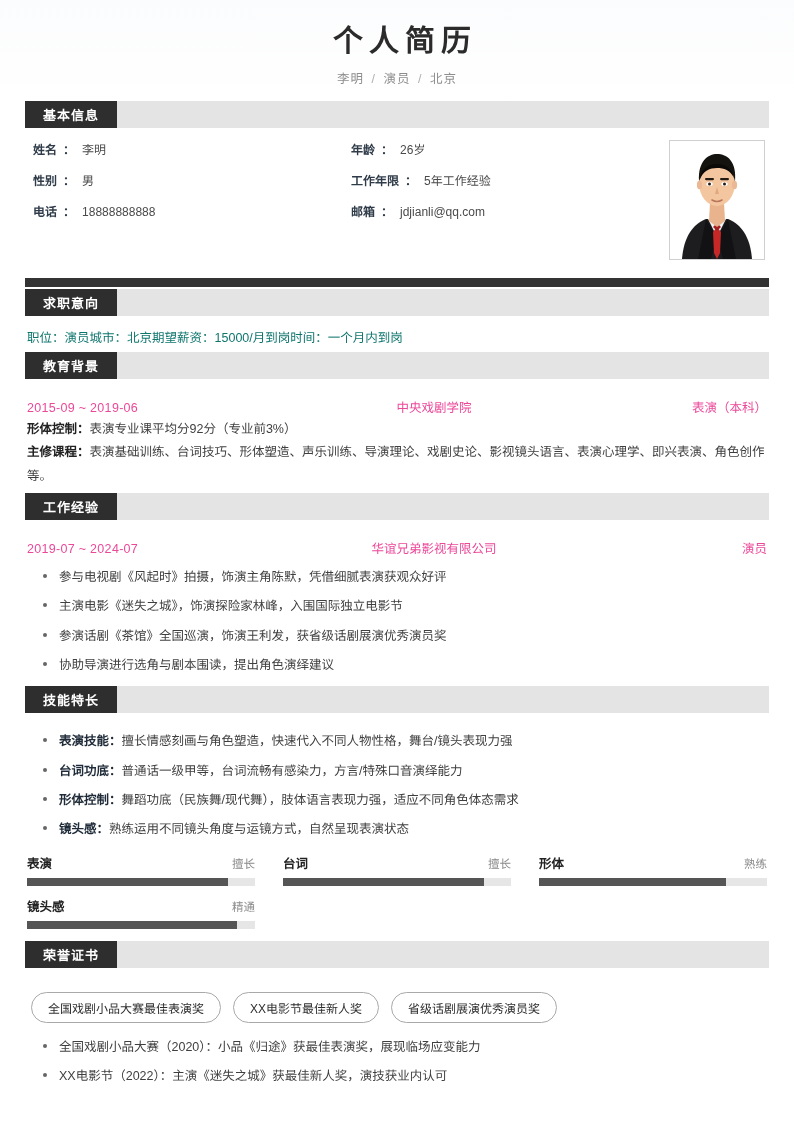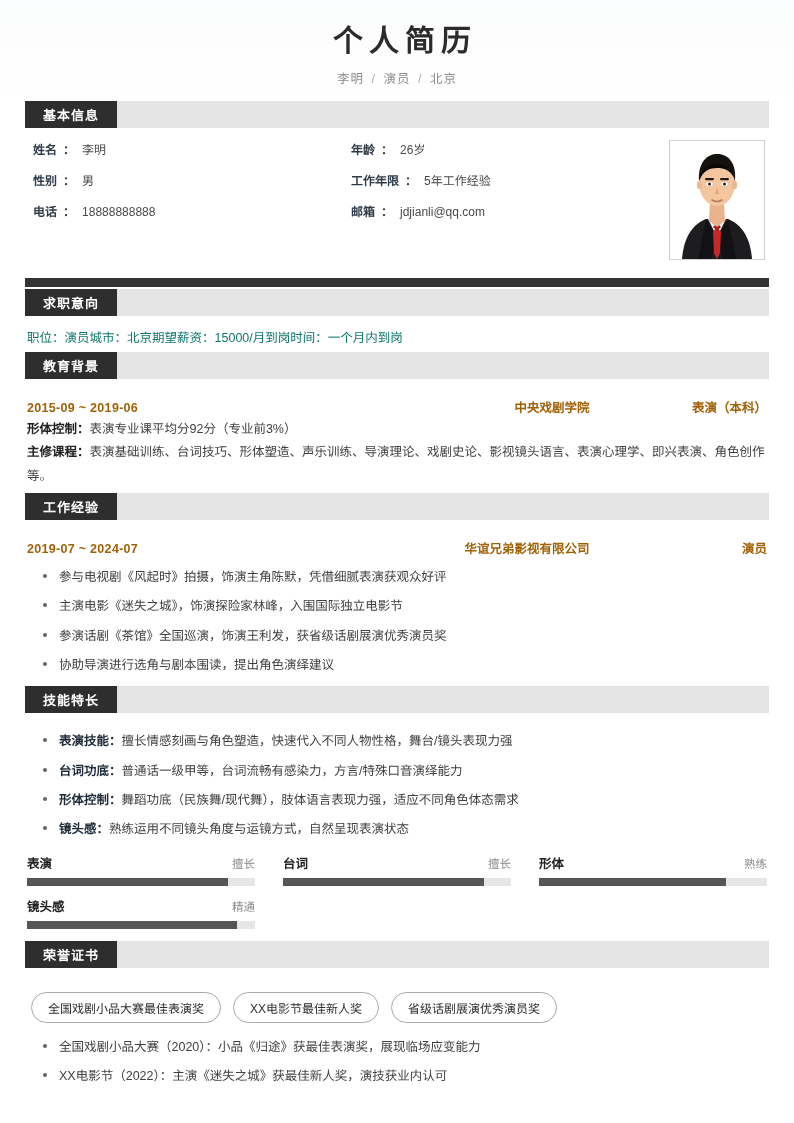--- a/index.html
+++ b/index.html
@@ -127,26 +127,26 @@
     padding: 11px 0 6px 2px;
     display: flex;
     flex-wrap: wrap;
   }
 
   
   .entry-row {
     display: flex;
     align-items: baseline;
     font-size: 12.5px;
-    font-weight: bold;
-    color: #a16207;
+    font-weight: normal;
+    color: #ec4899;
     padding: 8px 2px 2px 2px;
   }
   .entry-row .e-left { flex: 0 0 34%; text-align: left; letter-spacing:.3px;}
-  .entry-row .e-mid  { flex: 1 1 auto; text-align: right; }
+  .entry-row .e-mid  { flex: 1 1 auto; text-align: center; }
   .entry-row .e-right{ flex: 0 0 24%; text-align: right; }
 
   .detail-line {
     font-size: 12.5px;
     color: #3f3f3f;
     line-height: 1.9;
     padding-left: 2px;
   }
   .detail-line b { color:#222; }
 

